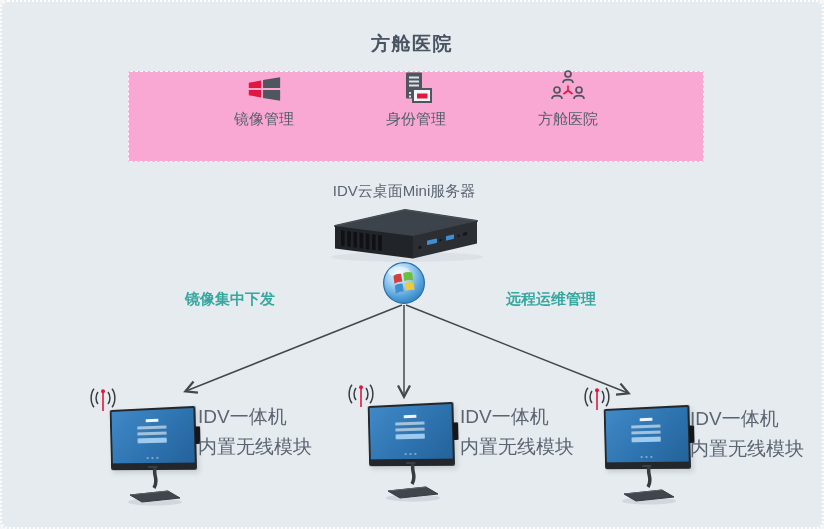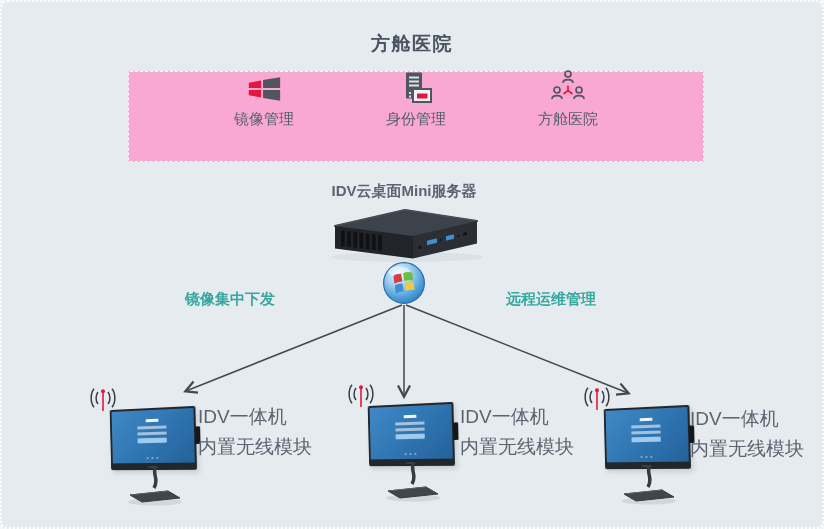--- a/index.html
+++ b/index.html
@@ -22,21 +22,21 @@
     position:absolute; left:126px; top:69px; width:576px; height:91px;
     background:#f9a8d4; border:1px dashed #fbfdfe; border-radius:2px;
     display:flex; justify-content:center; align-items:flex-start; gap:56px;
   }
   .mgmt-item { width:96px; text-align:center; }
   .mgmt-item .ic { height:32px; display:flex; justify-content:center; align-items:flex-end; margin-bottom:6px; }
   .mgmt-item .lbl { font-size:15px; color:#545f6b; }
   
   .server-label {
     position:absolute; left:252px; top:180px; width:300px;
-    text-align:center; font-size:15px; color:#5b6471;font-weight:bold;
+    text-align:center; font-size:15px; color:#5b6471;
   }
   .server-art { position:absolute; left:317px; top:200px; width:170px; height:62px; }
   .win-sphere { position:absolute; left:380px; top:259px; width:44px; height:44px; }
   
   .link-label { position:absolute; top:288px; width:130px; text-align:center;
     font-size:15px; font-weight:bold; color:#36a89f; }
   .link-label.left { left:163px; }
   .link-label.right { left:484px; }
   .wires { position:absolute; left:0; top:0; width:824px; height:529px; pointer-events:none; }
   

